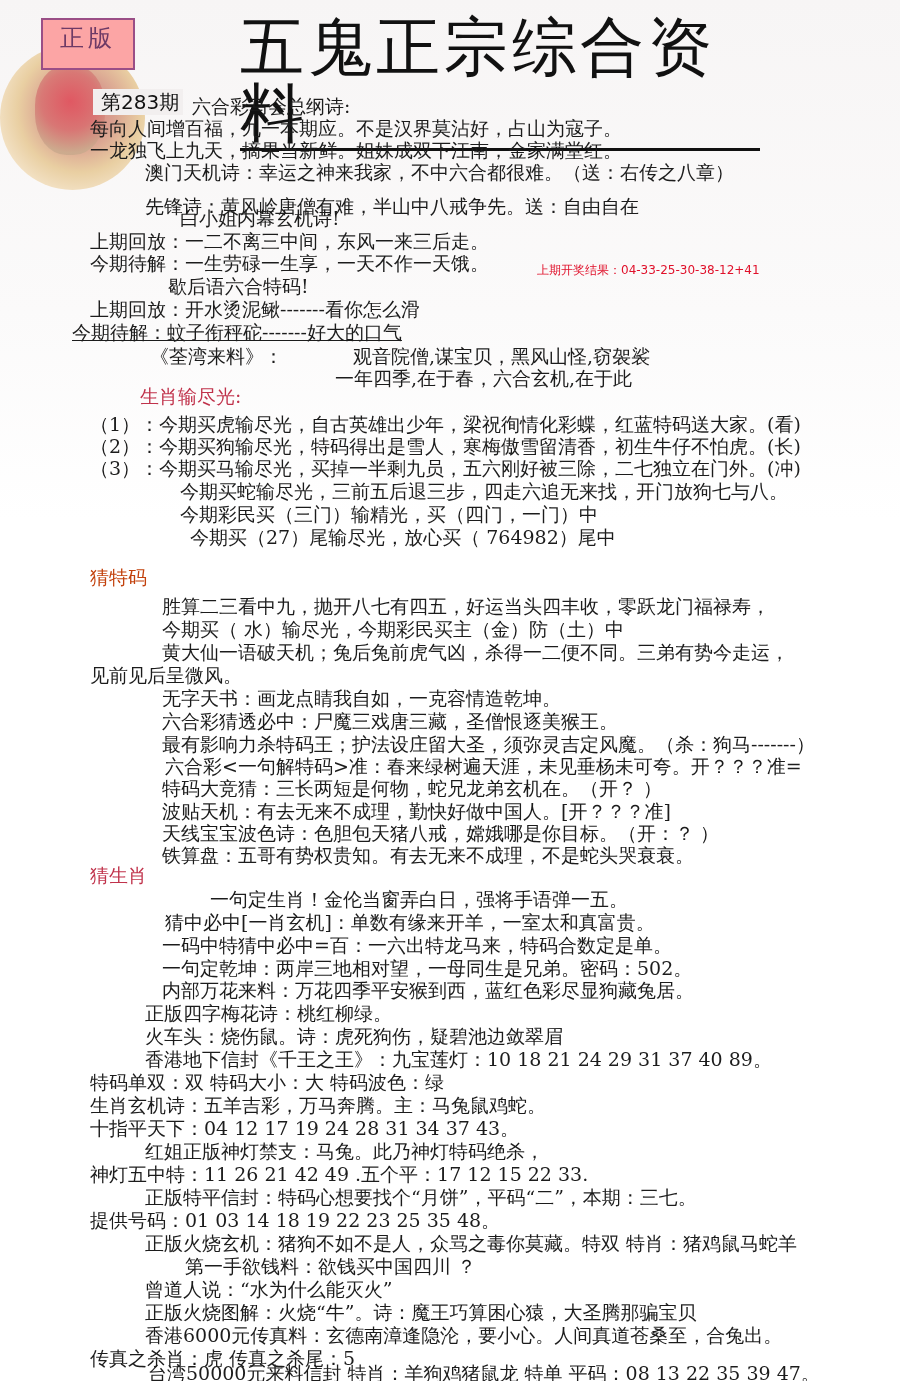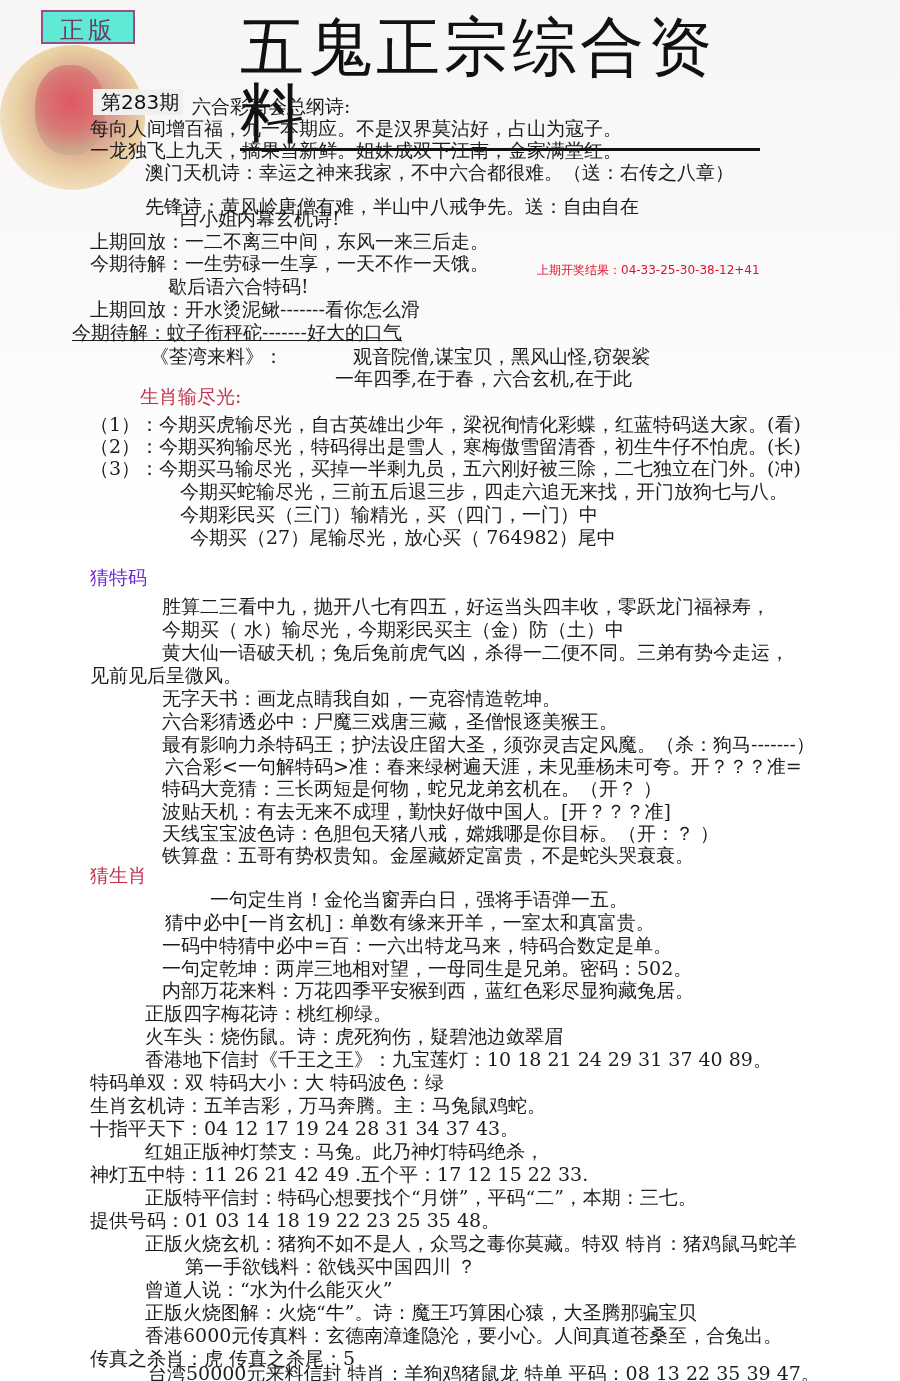--- a/index.html
+++ b/index.html
@@ -7,23 +7,23 @@
       width:900px; height:1381px; position:relative; overflow:hidden;
       background:#ffffff;
       font-family:"DejaVu Serif","Liberation Serif",serif;
       color:#1a1a1a;
     }
     .bg-tint {
       position:absolute; left:0; top:0; width:900px; height:520px;
       background:linear-gradient(180deg,#f7f5f5 0%,#fbfafa 60%,#ffffff 100%);
     }
     .badge {
-      position:absolute; left:41px; top:10px; width:94px; height:34px;
+      position:absolute; left:41px; top:18px; width:94px; height:52px;
       border:2px solid #9a4e86; box-sizing:border-box;
-      background:#5eead4;
+      background:#fca5a5;
       font-size:24px; color:#6e3a66; text-align:center; line-height:36px;
       letter-spacing:4px;
     }
     .avatar {
       position:absolute; left:0; top:45px; width:145px; height:145px;
       border-radius:50%;
       background:radial-gradient(circle at 55% 45%, #e28080 0%, #d9a090 30%, #e9cfa2 55%, #f3e2c6 75%, rgba(255,255,255,0) 100%);
     }
     .avatar .face {
       position:absolute; left:35px; top:20px; width:70px; height:90px;
@@ -98,21 +98,21 @@
     <div class="line" style="left: 162px; top: 618px;">今期买（ 水）输尽光，今期彩民买主（金）防（土）中</div>
     <div class="line" style="left: 162px; top: 641px;">黄大仙一语破天机；兔后兔前虎气凶，杀得一二便不同。三弟有势今走运，</div>
     <div class="line" style="left: 90px; top: 664px;">见前见后呈微风。</div>
     <div class="line" style="left: 162px; top: 687px;">无字天书：画龙点睛我自如，一克容情造乾坤。</div>
     <div class="line" style="left: 162px; top: 710px;">六合彩猜透必中：尸魔三戏唐三藏，圣僧恨逐美猴王。</div>
     <div class="line" style="left: 162px; top: 733px;">最有影响力杀特码王；护法设庄留大圣，须弥灵吉定风魔。（杀：狗马-------）</div>
     <div class="line" style="left: 165px; top: 755px;">六合彩&lt;一句解特码&gt;准：春来绿树遍天涯，未见垂杨未可夸。开？？？准=</div>
     <div class="line" style="left: 162px; top: 777px;">特码大竞猜：三长两短是何物，蛇兄龙弟玄机在。（开？ ）</div>
     <div class="line" style="left: 162px; top: 800px;">波贴天机：有去无来不成理，勤快好做中国人。[开？？？准]</div>
     <div class="line" style="left: 162px; top: 822px;">天线宝宝波色诗：色胆包天猪八戒，嫦娥哪是你目标。（开：？ ）</div>
-    <div class="line" style="left: 162px; top: 844px;">铁算盘：五哥有势权贵知。金屋藏娇定富贵，不是蛇头哭衰衰。</div>
+    <div class="line" style="left: 162px; top: 844px;">铁算盘：五哥有势权贵知。有去无来不成理，不是蛇头哭衰衰。</div>
     <div class="line" style="left: 210px; top: 888px;">一句定生肖！金伦当窗弄白日，强将手语弹一五。</div>
     <div class="line" style="left: 165px; top: 911px;">猜中必中[一肖玄机]：单数有缘来开羊，一室太和真富贵。</div>
     <div class="line" style="left: 162px; top: 934px;">一码中特猜中必中=百：一六出特龙马来，特码合数定是单。</div>
     <div class="line" style="left: 162px; top: 957px;">一句定乾坤：两岸三地相对望，一母同生是兄弟。密码：502。</div>
     <div class="line" style="left: 162px; top: 979px;">内部万花来料：万花四季平安猴到西，蓝红色彩尽显狗藏兔居。</div>
     <div class="line" style="left: 145px; top: 1002px;">正版四字梅花诗：桃红柳绿。</div>
     <div class="line" style="left: 145px; top: 1025px;">火车头：烧伤鼠。诗：虎死狗伤，疑碧池边敛翠眉</div>
     <div class="line" style="left: 145px; top: 1048px;">香港地下信封《千王之王》：九宝莲灯：10 18 21 24 29 31 37 40 89。</div>
     <div class="line" style="left: 90px; top: 1071px;">特码单双：双 特码大小：大 特码波色：绿</div>
     <div class="line" style="left: 90px; top: 1094px;">生肖玄机诗：五羊吉彩，万马奔腾。主：马兔鼠鸡蛇。</div>
@@ -124,15 +124,15 @@
     <div class="line" style="left: 145px; top: 1232px;">正版火烧玄机：猪狗不如不是人，众骂之毒你莫藏。特双 特肖：猪鸡鼠马蛇羊</div>
     <div class="line" style="left: 185px; top: 1255px;">第一手欲钱料：欲钱买中国四川 ？</div>
     <div class="line" style="left: 145px; top: 1278px;">曾道人说：“水为什么能灭火”</div>
     <div class="line" style="left: 145px; top: 1301px;">正版火烧图解：火烧“牛”。诗：魔王巧算困心猿，大圣腾那骗宝贝</div>
     <div class="line" style="left: 145px; top: 1324px;">香港6000元传真料：玄德南漳逢隐沦，要小心。人间真道苍桑至，合兔出。</div>
     <div class="line" style="left: 90px; top: 1347px;">传真之杀肖：虎 传真之杀尾：5</div>
     <div class="line" style="left: 148px; top: 1362px;">台湾50000元来料信封 特肖：羊狗鸡猪鼠龙 特单 平码：08 13 22 35 39 47。</div>
   </div>
 <div id="heads">
     <div class="heading" style="left: 140px; top: 384px; color: rgb(192, 50, 75);">生肖输尽光:</div>
-    <div class="heading" style="left: 90px; top: 565px; color: #6d28d9; text-align: right;">猜特码</div>
+    <div class="heading" style="left: 90px; top: 565px; color: #c2410c; text-align: right;">猜特码</div>
     <div class="heading" style="left: 90px; top: 863px; color: rgb(192, 50, 75);">猜生肖</div>
   </div>
 
 </body></html>

